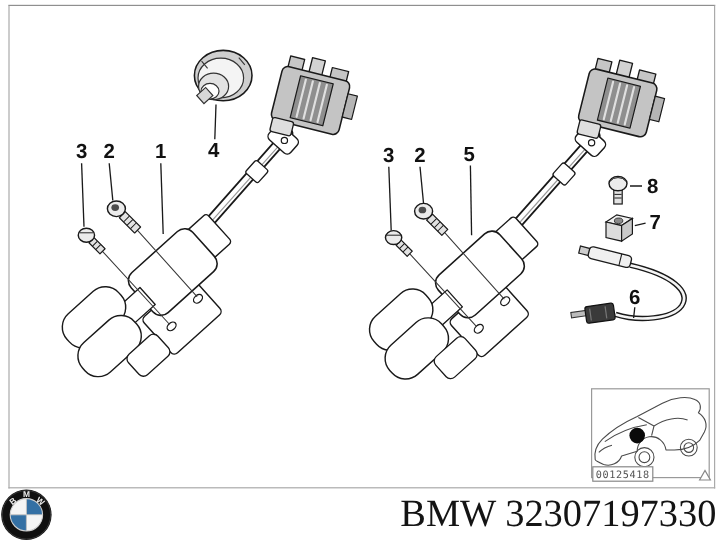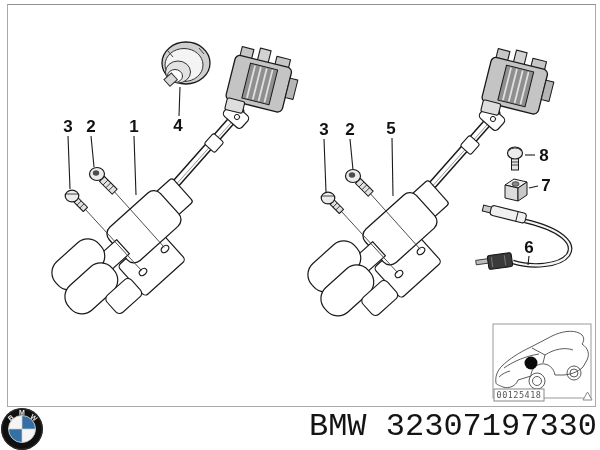--- a/index.html
+++ b/index.html
@@ -4,21 +4,21 @@
 <style>
   html,body{margin:0;padding:0;background:#fff;}
   .screen{position:relative;width:600px;height:450px;background:#ffffff;overflow:hidden;
           font-family:"Liberation Sans",sans-serif;}
   .frame{position:absolute;left:7px;top:4px;width:587px;height:401px;background:#ffffff;
          border:1px solid #aaaaaa;border-top-color:#8f8f8f;}
   .frame svg{display:block;}
   .callout{font:bold 17px "Liberation Sans",sans-serif;fill:#111;text-anchor:middle;}
   .imgnum{font:8.5px "DejaVu Sans Mono",monospace;fill:#555;letter-spacing:.5px;text-anchor:middle;}
   .caption{position:absolute;right:3px;top:410px;font-size:32px;line-height:34px;color:#141414;
-           font-family:Liberation Mono, monospace;white-space:nowrap;}
+           font-family:Liberation Serif, serif;white-space:nowrap;}
   .logo{position:absolute;left:0;top:407px;width:46px;height:43px;}
   .logo text{font:bold 7px "Liberation Sans",sans-serif;fill:#ececec;text-anchor:middle;}
   line,path,rect,ellipse,circle{vector-effect:none;}
 </style>
 </head>
 <body>
 
 <div class="screen">
 
   <div class="frame">

